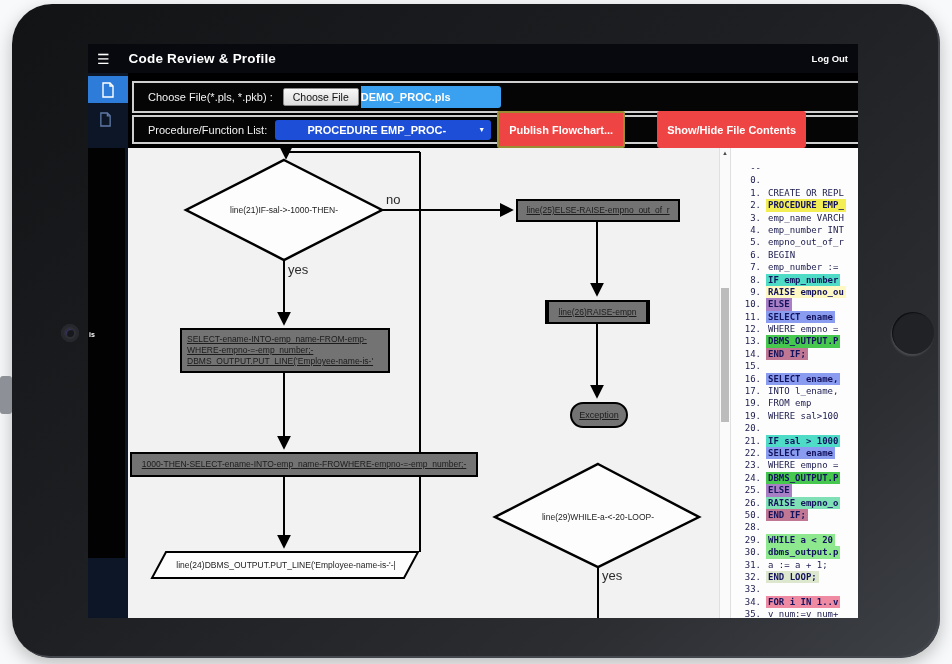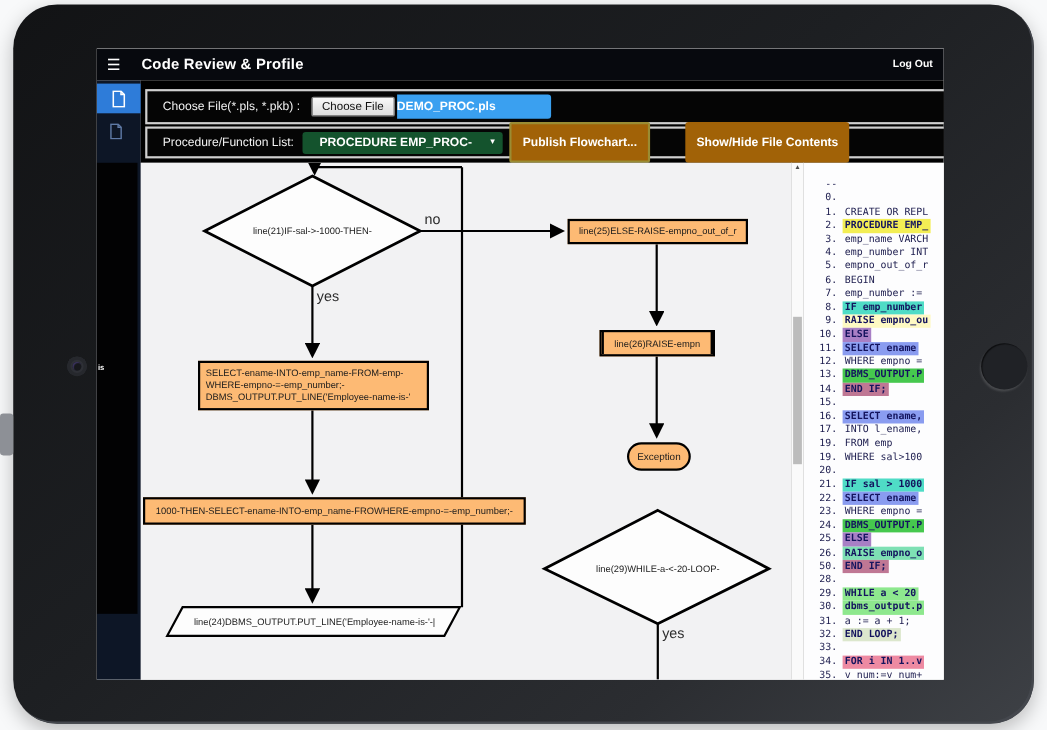--- a/index.html
+++ b/index.html
@@ -31,32 +31,32 @@
   
   .toolbar{position:absolute;left:40px;top:29px;width:730px;height:75px;background:#000;}
   .trow{position:absolute;left:4px;width:736px;border:2px solid #cfcfcf;background:#050505;display:flex;align-items:center;box-sizing:border-box;}
   .trow1{top:8px;height:32px;}
   .trow2{top:42px;height:29px;}
   .tlabel{color:#f2f2f2;font-size:11px;margin-left:14px;white-space:nowrap;}
   .greybtn{margin-left:10px;height:18px;padding:0 9px;font-size:10.5px;color:#111;border:1px solid #8a8a8a;border-radius:2px;
     background:linear-gradient(#f8f8f8,#dcdcdc);font-family:"Liberation Sans",sans-serif;}
   .filefield{height:22px;min-width:140px;background:#3aa0f0;color:#fff;font-weight:bold;font-size:11px;
     display:flex;align-items:center;padding:0 0;margin-left:2px;border-radius:0 3px 3px 0;}
-  .dropdown{margin-left:8px;height:20px;width:182px;background:#14532d;border-radius:3px;display:flex;align-items:center;cursor:pointer;}
+  .dropdown{margin-left:8px;height:20px;width:216px;background:#1d4ed8;border-radius:3px;display:flex;align-items:center;cursor:pointer;}
   .dropdown .dval{color:#fff;font-weight:bold;font-size:11px;flex:1;text-align:center;}
   .dropdown .caret{color:#fff;font-size:7px;margin-right:6px;}
-  .bluebtn{height:37px;padding:0 10px;background:#a16207;color:#fff;font-weight:bold;font-size:11px;border:none;border-radius:3px;
+  .bluebtn{height:37px;padding:0 10px;background:#ef4444;color:#fff;font-weight:bold;font-size:11px;border:none;border-radius:3px;
     font-family:"Liberation Sans",sans-serif;cursor:pointer;}
   .publish{margin-left:6px;border:2px solid #9a8c33;border-radius:2px;}
   .toggle{margin-left:32px;}
   
   .canvas{position:absolute;left:40px;top:104px;width:591px;height:470px;background:#f2f2f3;overflow:hidden;}
   .canvas svg{position:absolute;left:0;top:0;}
-  .node{position:absolute;box-sizing:border-box;border:2px solid #000;background:#fdba74;color:#1c1c1c;
-    font-size:8.5px;display:flex;align-items:center;justify-content:center;text-align:center;line-height:11px;}
+  .node{position:absolute;box-sizing:border-box;border:2px solid #000;background:#737373;color:#1c1c1c;
+    font-size:8.5px;display:flex;align-items:center;justify-content:center;text-align:center;line-height:11px;text-decoration:underline;}
   .node.multi{flex-direction:column;align-items:flex-start;text-align:left;padding:2px 5px;justify-content:center;}
   .node.predef{box-shadow:inset 7px 0 0 -5px #000, inset -7px 0 0 -5px #000;}
   .node.stadium{border-radius:14px;border-width:2.5px;font-size:9px;}
   .shape-text{position:absolute;color:#1c1c1c;font-size:8.5px;display:flex;align-items:center;justify-content:center;text-align:center;line-height:11px;}
   .branch-label{position:absolute;color:#2b2b2b;font-size:13px;}
   
   .scrolltrack{position:absolute;left:631px;top:104px;width:12px;height:470px;background:#fafafa;border-left:1px solid #e0e0e0;border-right:1px solid #e0e0e0;box-sizing:border-box;}
   .scroll-up{position:absolute;left:0;top:2px;width:100%;text-align:center;font-size:6px;color:#4a4a4a;}
   .scroll-thumb{position:absolute;left:1px;top:140px;width:8px;height:134px;background:#bcbcbc;}
   

